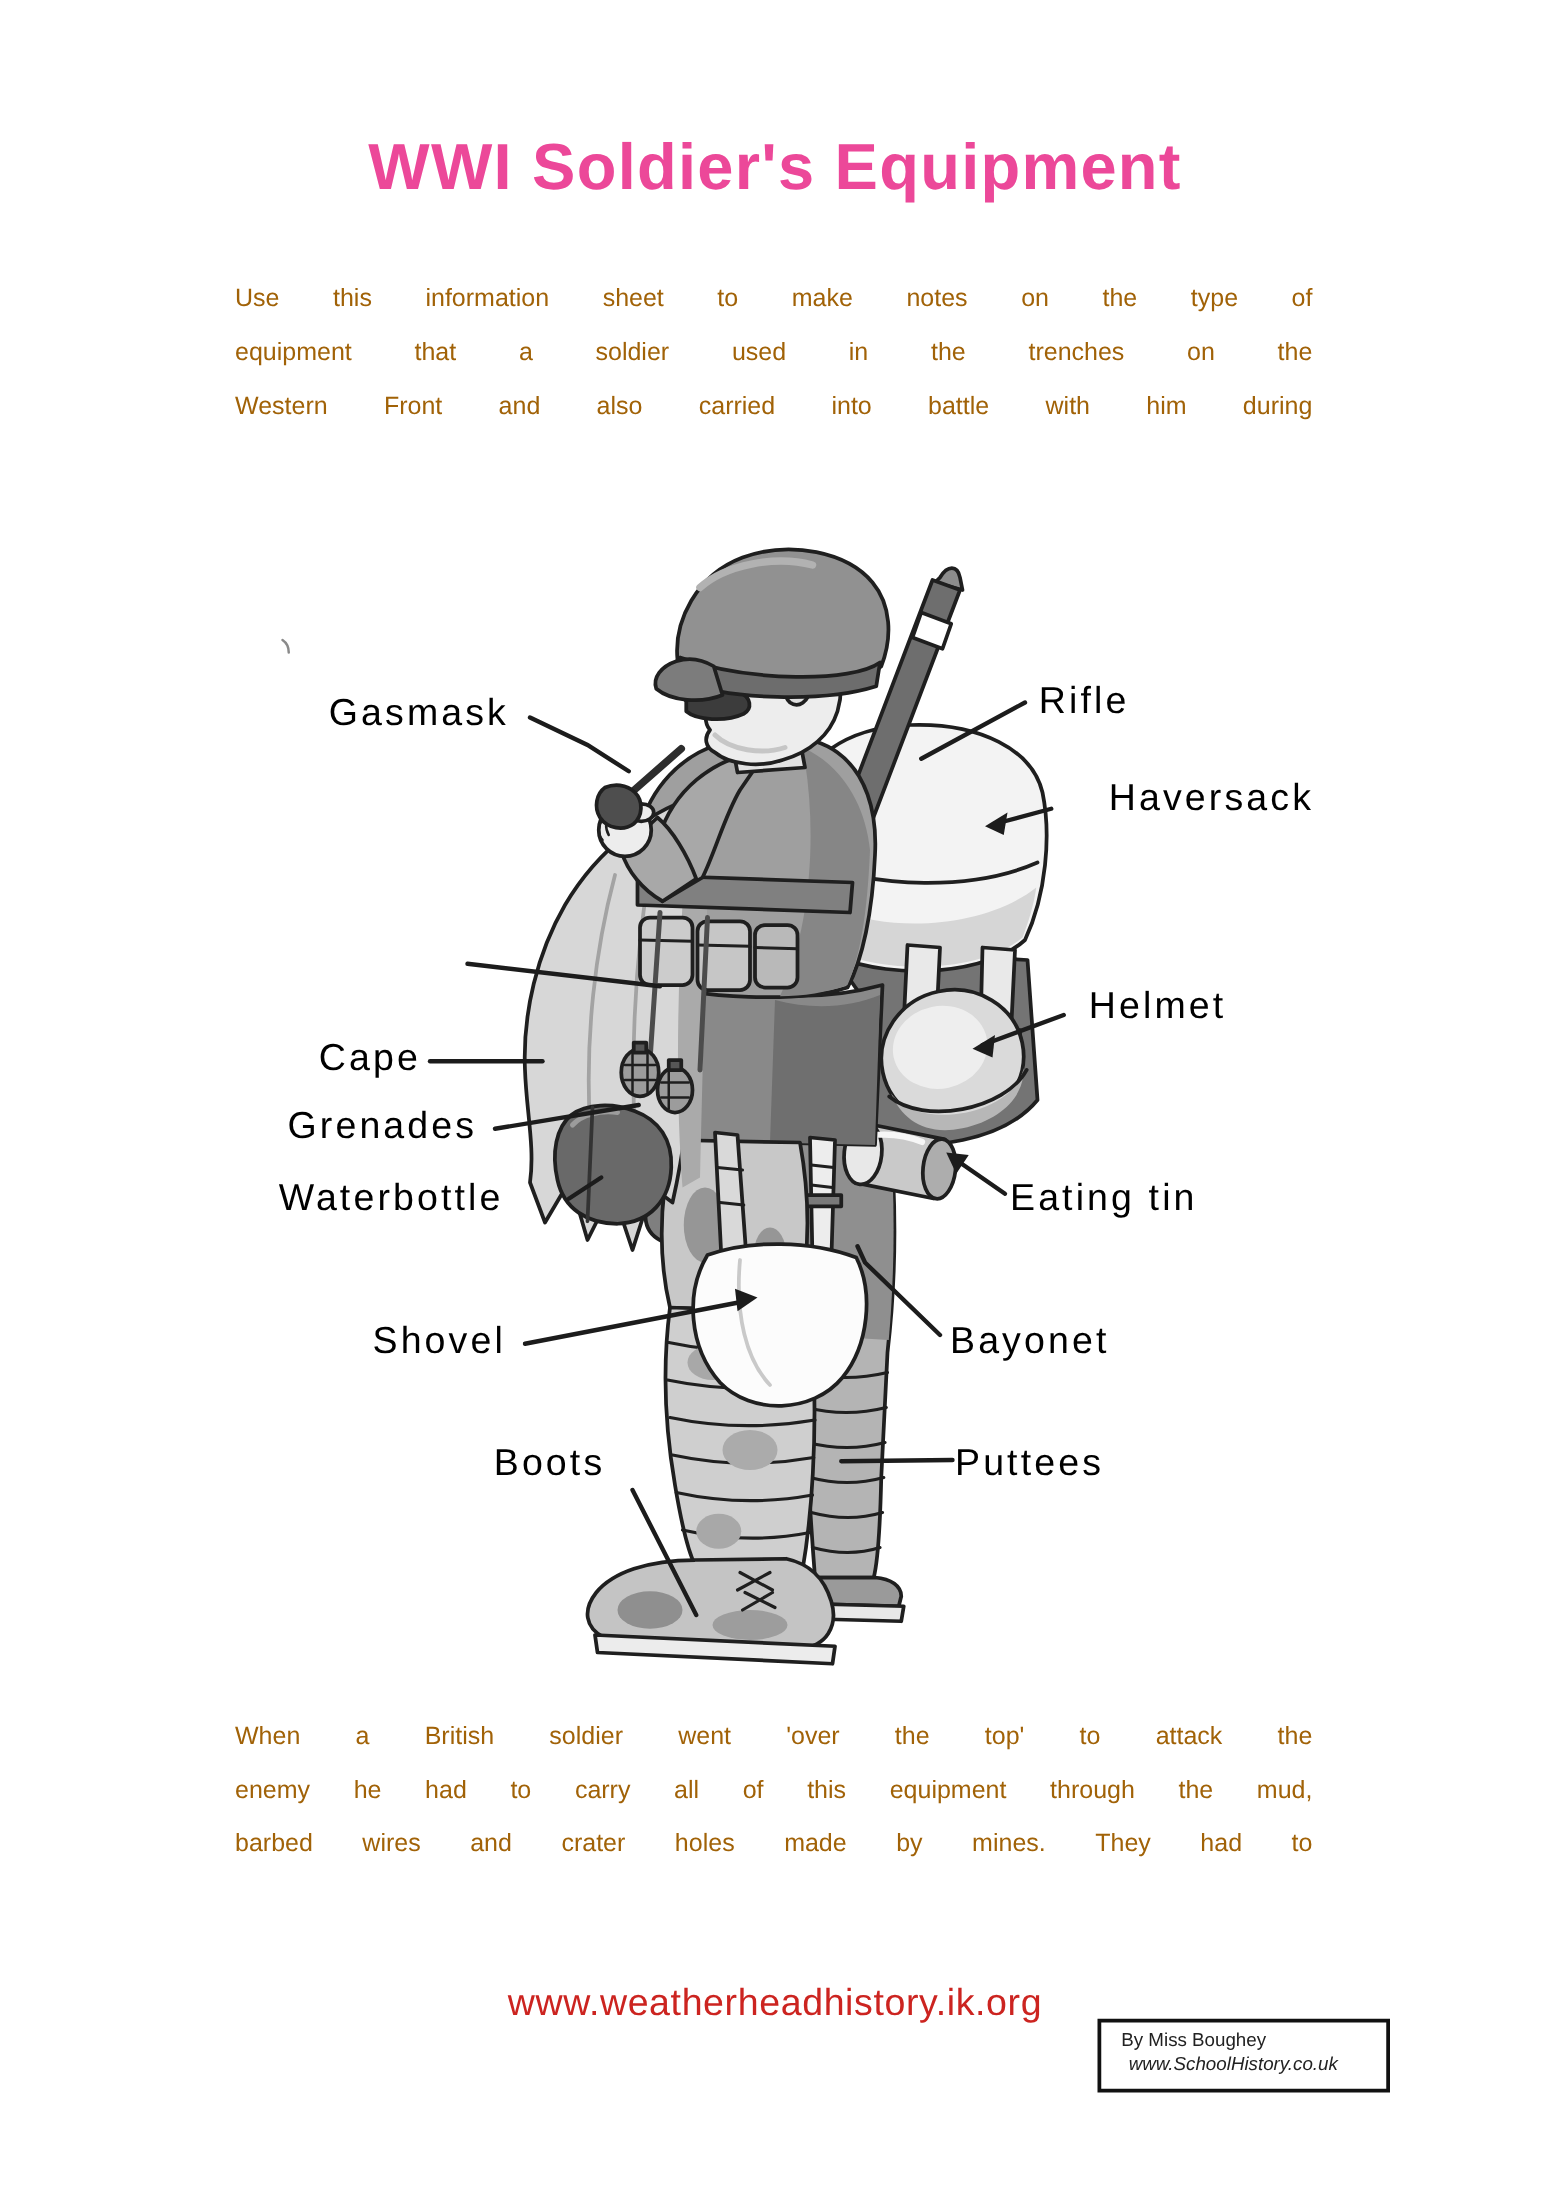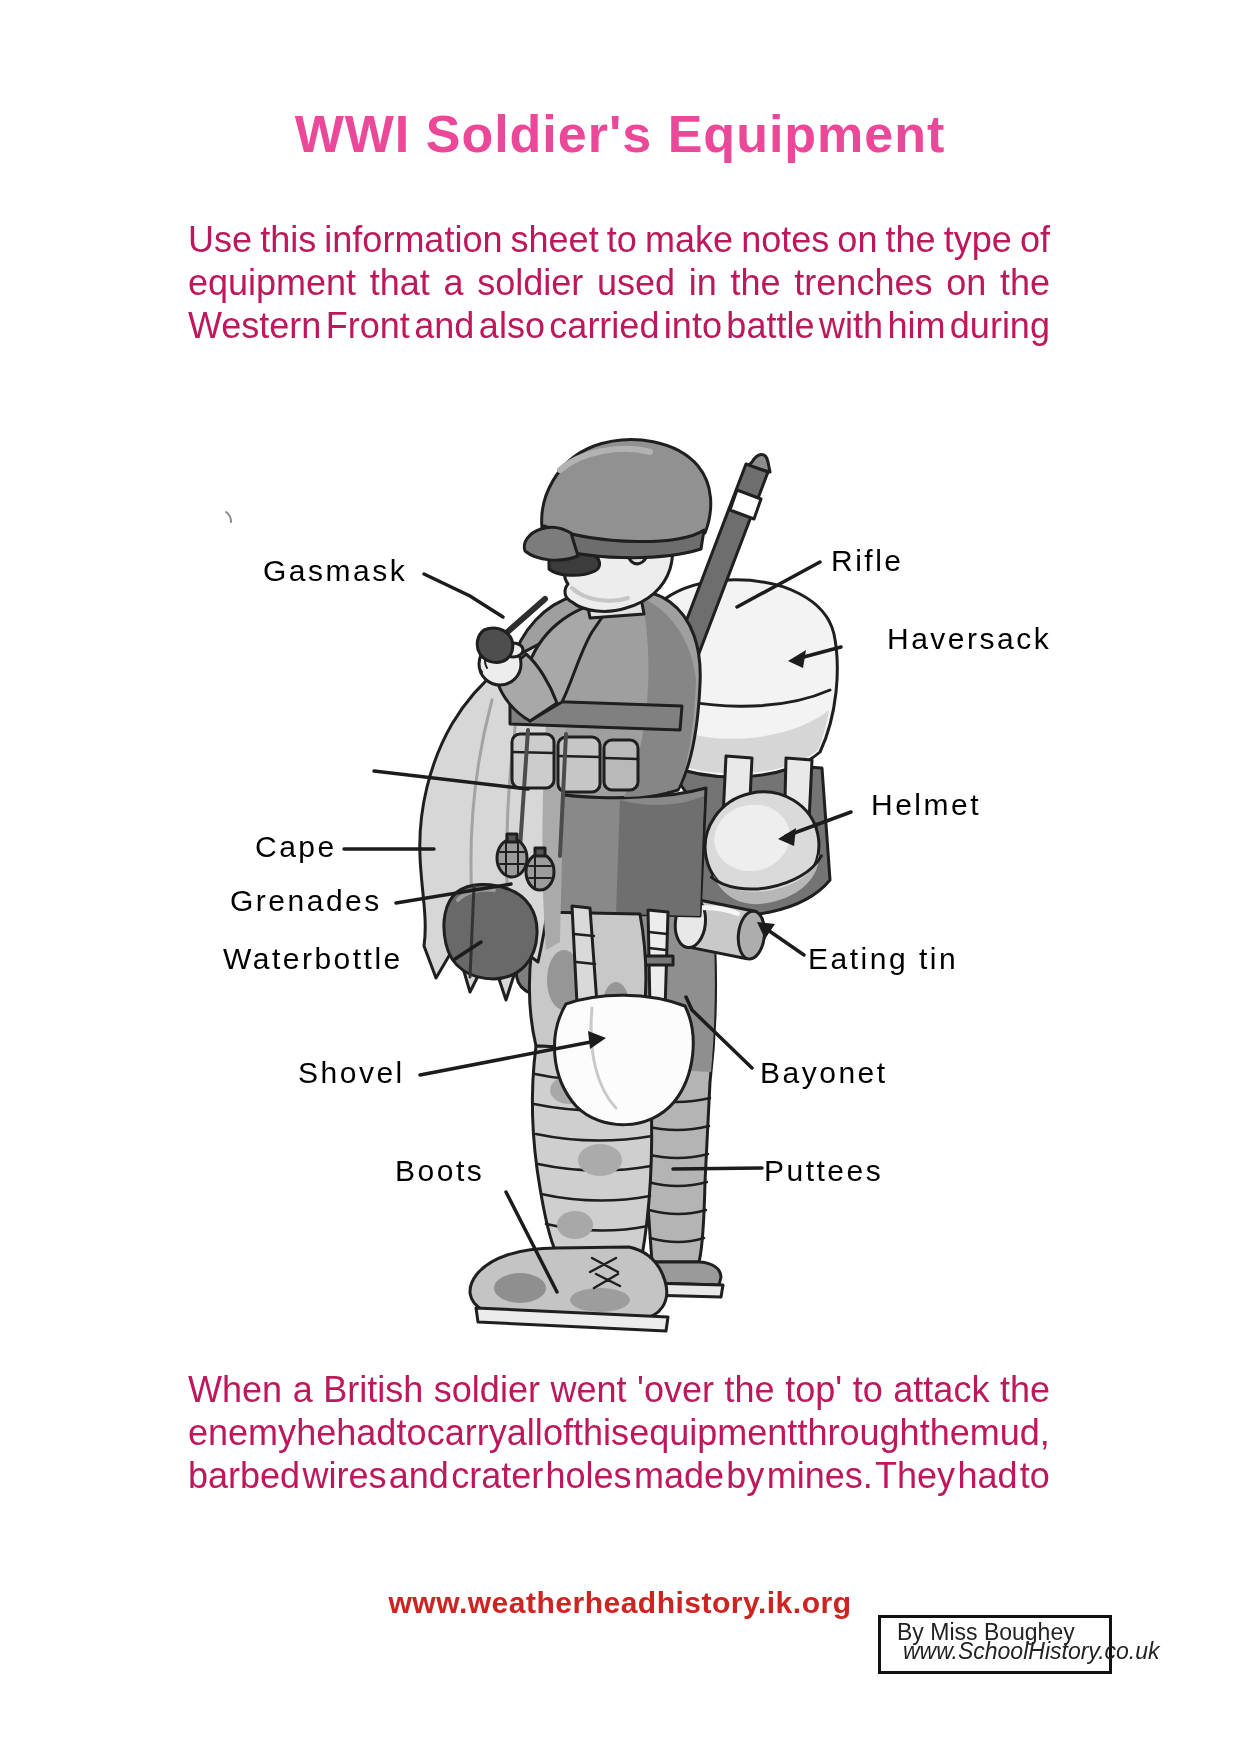--- a/index.html
+++ b/index.html
@@ -1,43 +1,43 @@
 <!DOCTYPE html>
 <html><head>
 <meta charset="utf-8">
 <style>
   html,body{margin:0;padding:0;background:#ffffff;}
   #page{position:relative;width:1240px;height:1755px;background:#ffffff;overflow:hidden;
         font-family:"Liberation Sans",sans-serif;color:#1c1c1c;}
   .title{position:absolute;top:104px;left:0;right:0;text-align:center;
          font-size:52px;font-weight:bold;letter-spacing:1px;color:#ec4899;}
-  .para{position:absolute;left:188px;width:862px;font-size:36px;color:#be185d;}
+  .para{position:absolute;left:188px;width:862px;font-size:20px;color:#a16207;}
   .para-line{height:43px;line-height:43px;white-space:nowrap;}
   .para-line.justify{display:flex;justify-content:space-between;}
   #intro{top:218px;}
   #closing{top:1368px;}
   .lbl{position:absolute;font-size:30px;letter-spacing:2.5px;color:#000000;
        white-space:pre-line;line-height:38px;}
   #lbl-gasmask{left:263px;top:552px;}
   #lbl-rifle{left:831px;top:542px;}
   #lbl-haversack{left:887px;top:620px;}
   #lbl-ammunition{left:227px;top:678px;}
   #lbl-helmet{left:855px;top:786px;margin-left:16px;}
   #lbl-cape{left:255px;top:828px;}
   #lbl-grenades{left:230px;top:882px;}
   #lbl-waterbottle{left:223px;top:940px;}
   #lbl-eating-tin{left:808px;top:940px;}
   #lbl-shovel{left:298px;top:1054px;}
   #lbl-bayonet{left:760px;top:1054px;}
   #lbl-boots{left:395px;top:1152px;}
   #lbl-puttees{left:764px;top:1152px;}
   #url{position:absolute;top:1586px;left:0;right:0;text-align:center;
-       font-size:30px;font-weight:bold;letter-spacing:0.5px;}
+       font-size:30px;font-weight:normal;letter-spacing:0.5px;}
   #credit-box{position:absolute;left:878px;top:1615px;width:212px;height:44px;
-       border:3px solid #111;padding:5px 0 4px 16px;font-size:23px;line-height:19px;color:#222;}
+       border:3px solid #111;padding:5px 0 4px 16px;font-size:15px;line-height:19px;color:#222;}
   #credit-box .l2{padding-left:6px;font-style:italic;}
   svg{position:absolute;left:0;top:0;}
 </style>
 </head>
 <body>
 
 <div id="page">
 
   <div class="title">WWI Soldier's Equipment</div>
 

